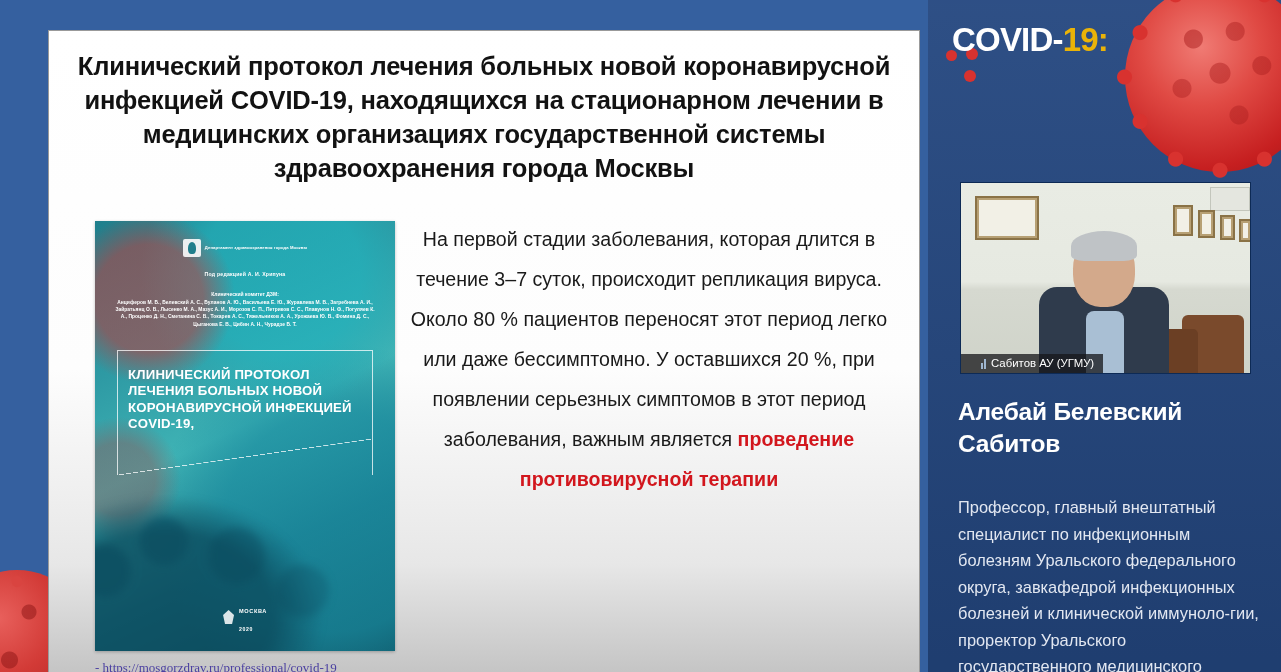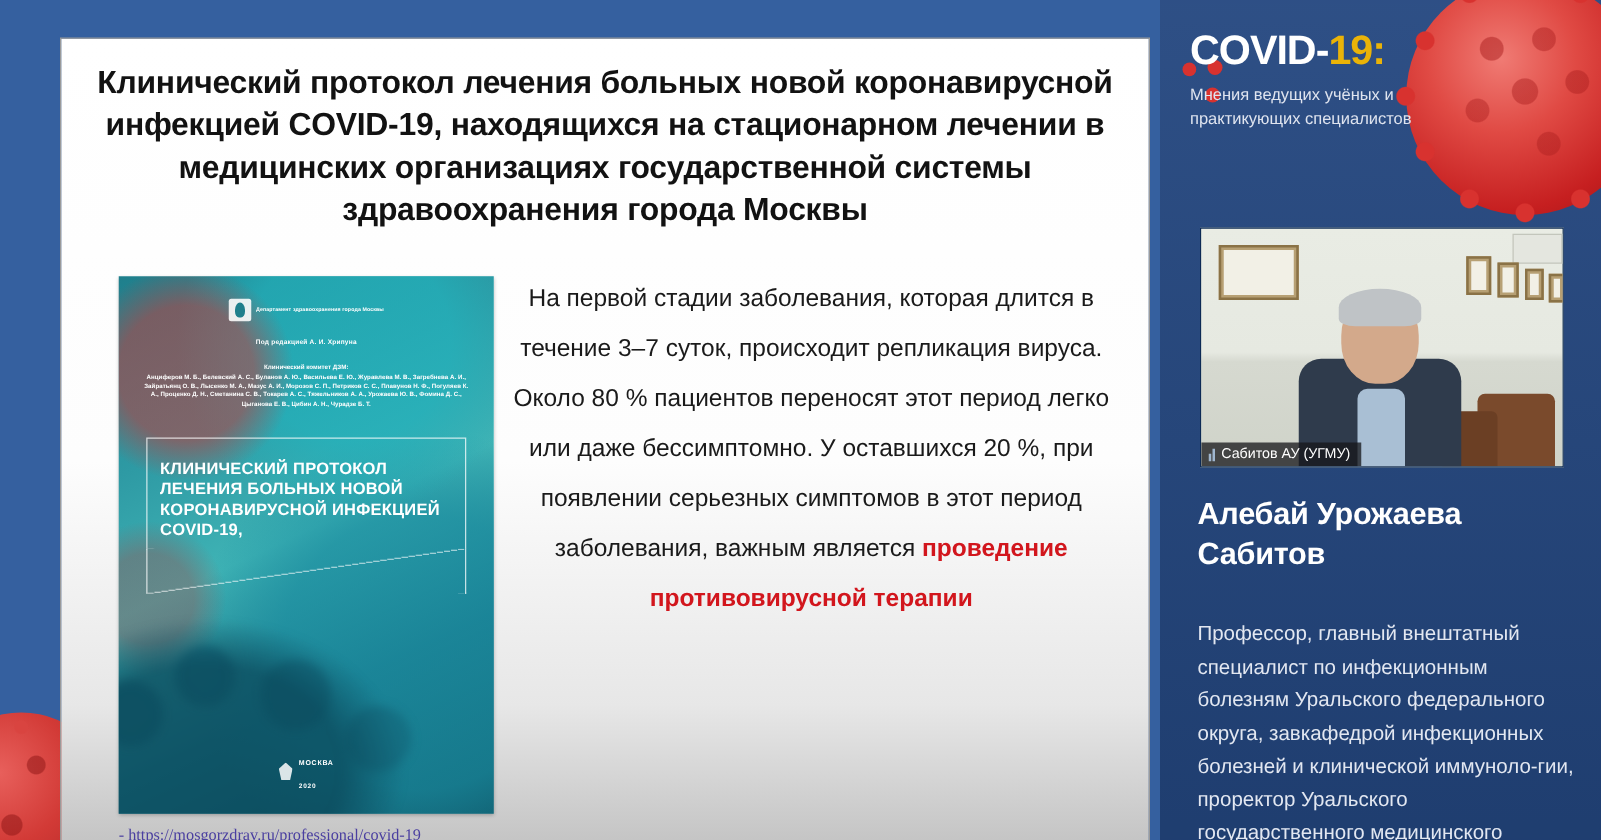--- a/index.html
+++ b/index.html
@@ -336,21 +336,21 @@
   }
   .vt-hair {
     position: absolute; left: 110px; bottom: 112px; width: 66px; height: 30px;
     background: #bfc3c6; border-radius: 50% 50% 20% 20%;
   }
   .vt-label {
     position: absolute; left: 0; bottom: 0;
     display: flex; align-items: center; gap: 5px;
     background: rgba(22,22,26,.76);
     color: #fff; font-size: 11.4px;
-    padding: 3px 9px 4px 6px;
+    padding: 3px 9px 4px 20px;
     z-index: 4;
   }
   .vt-mic {
     display: inline-flex; align-items: flex-end; gap: 1px; height: 11px;
   }
   .vt-mic i { display: block; width: 2px; background: #9fb6cf; }
   .vt-mic i:nth-child(1){ height: 6px; }
   .vt-mic i:nth-child(2){ height: 10px; }
 
   .speaker-name {
@@ -421,21 +421,20 @@
   <div id="panel">
 
     <div class="virus-tr"></div>
     <div class="virus-tr-dots"></div>
     <span class="virus-dot-sm" style="left:18px; top:50px; width:11px; height:11px;"></span>
     <span class="virus-dot-sm" style="left:38px; top:48px; width:12px; height:12px;"></span>
     <span class="virus-dot-sm" style="left:36px; top:70px; width:12px; height:12px;"></span>
 
     <div class="panel-head">
       <div class="covid-title"><span>COVID-</span><span class="red">19:</span></div>
-      <div class="covid-sub">Мнения ведущих учёных и практикующих специалистов</div>
     </div>
 
     <div class="video-tile">
       <div class="vt-wall"></div>
       <div class="vt-frame vt-cert">
           <span class="paper"></span>
         </div>
       <div class="vt-ac"></div>
       <div class="vt-frame vt-s1">
           <span class="paper"></span>
@@ -458,17 +457,17 @@
       <div class="vt-hair"></div>
       <div class="vt-label">
         <span class="vt-mic">
             <i></i>
             <i></i>
           </span>
         <span>Сабитов АУ (УГМУ)</span>
       </div>
     </div>
 
-    <div class="speaker-name">Алебай Урожаева Сабитов</div>
+    <div class="speaker-name">Алебай Белевский Сабитов</div>
     <div class="speaker-bio">Профессор, главный внештатный специалист по инфекционным болезням Уральского федерального округа, завкафедрой инфекционных болезней и клинической иммуноло-гии, проректор Уральского государственного медицинского университета</div>
   </div>
 
 </div>
 
 </body></html>

